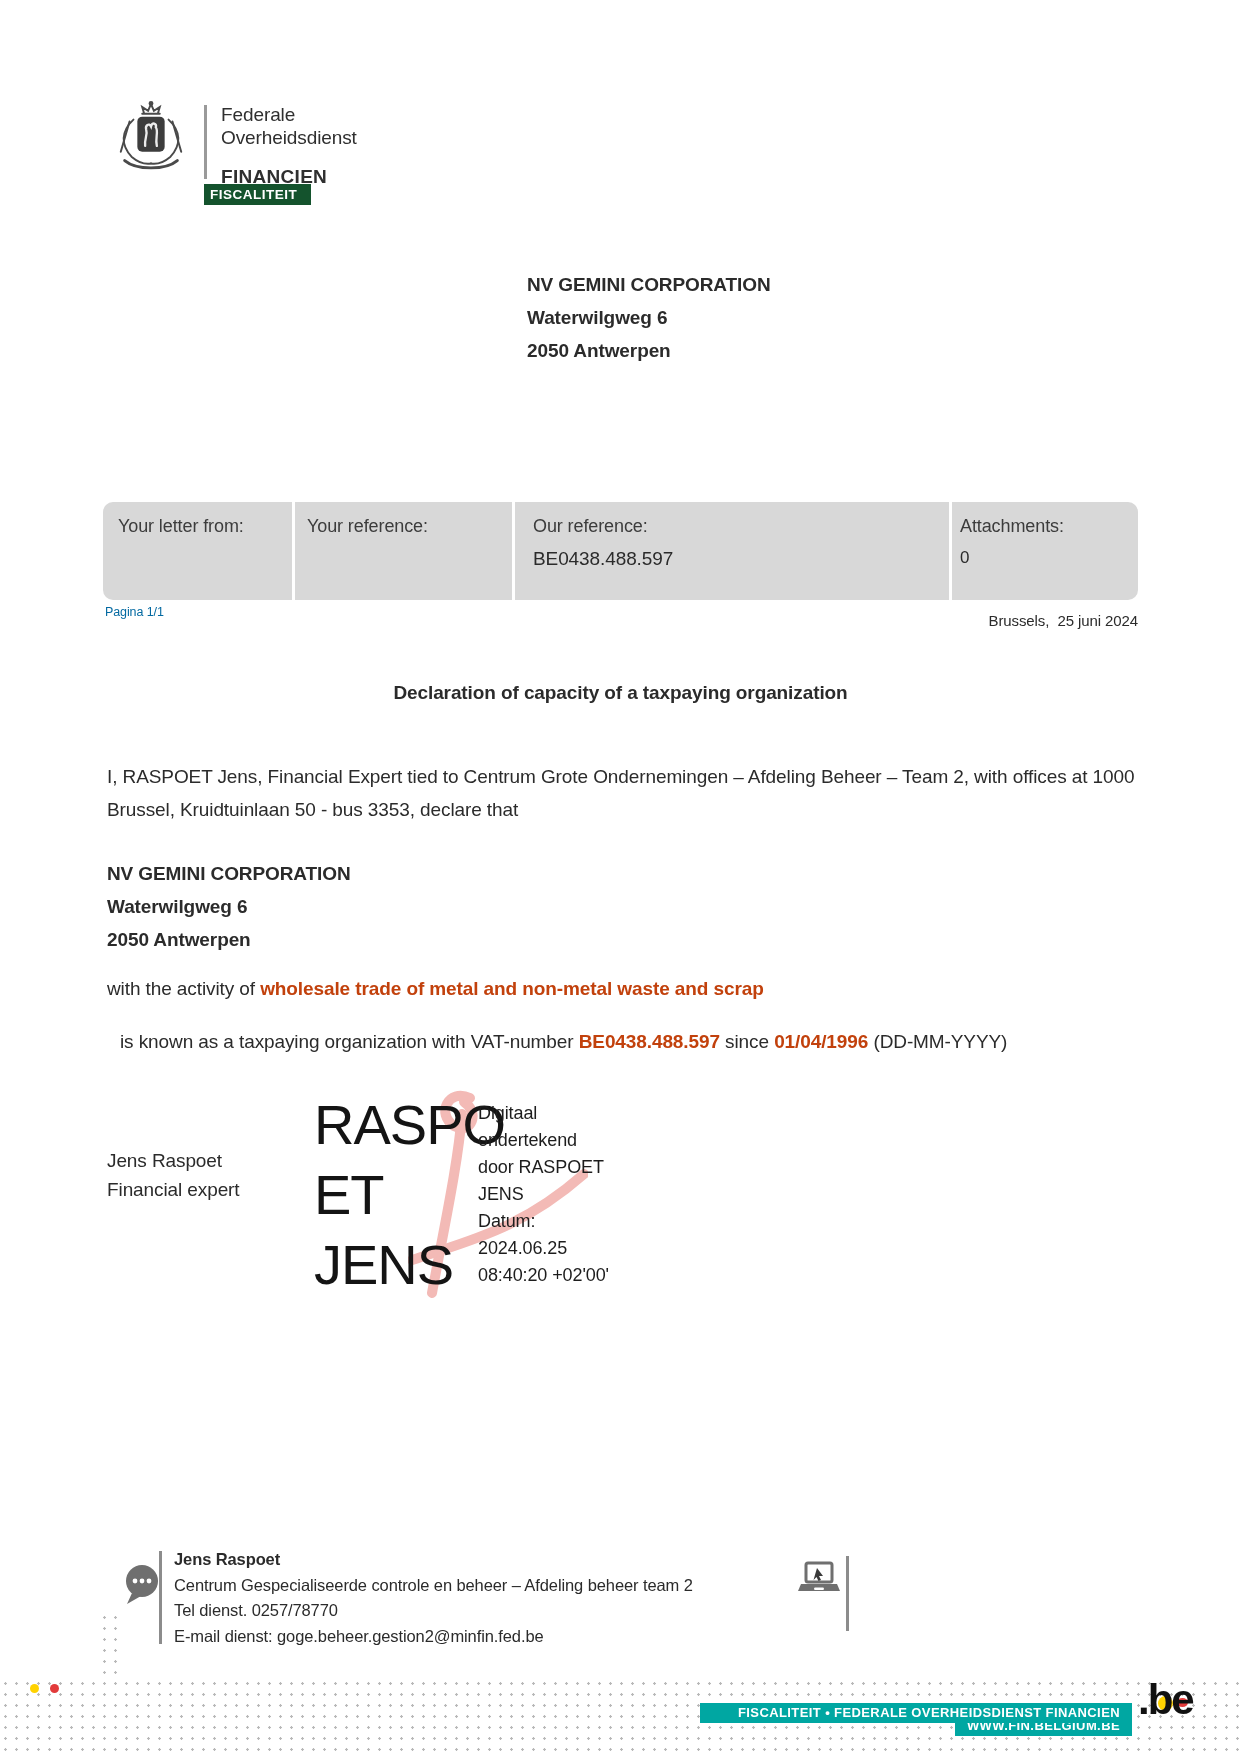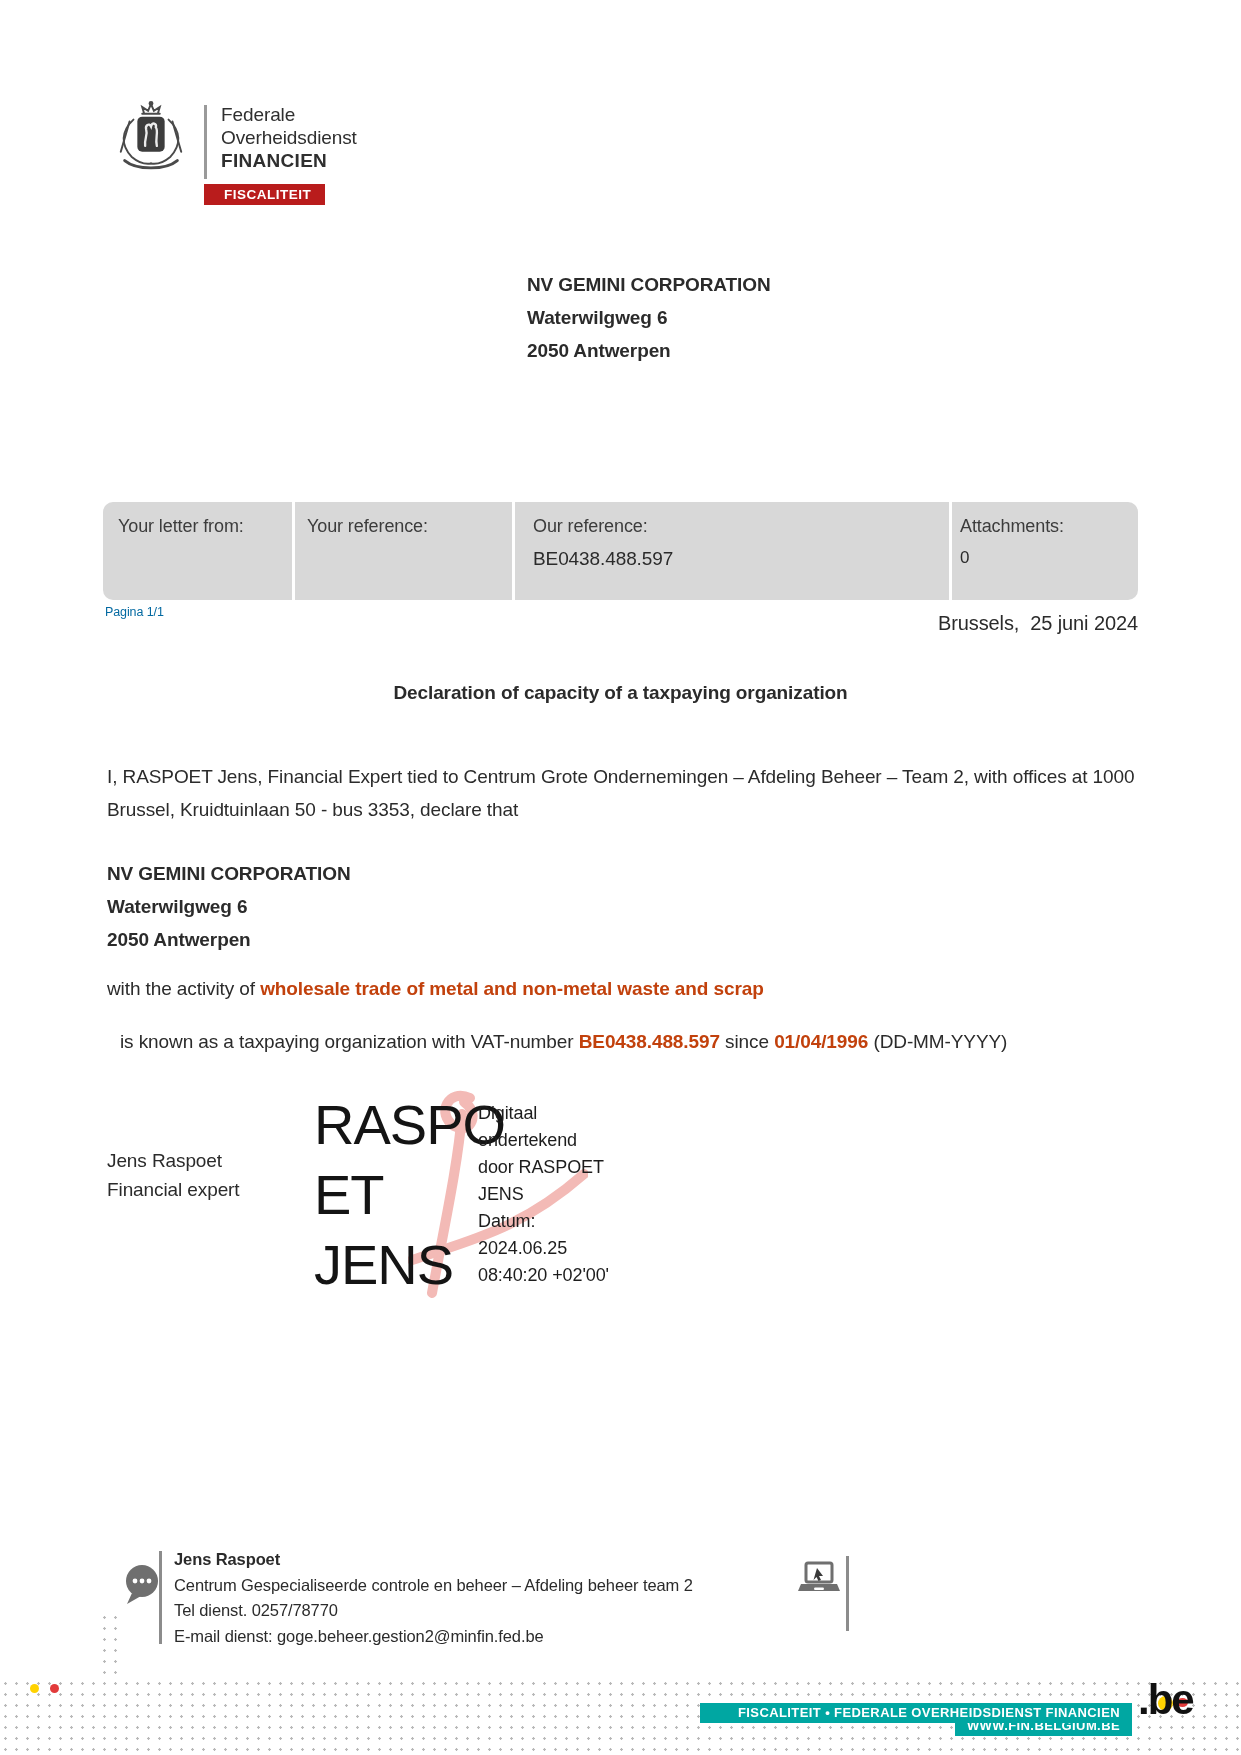--- a/index.html
+++ b/index.html
@@ -4,36 +4,36 @@
 <style>
   * { margin:0; padding:0; box-sizing:border-box; }
   body { background:#e8e8e8; font-family:"Liberation Sans", sans-serif; }
   .page { position:relative; width:1241px; height:1755px; background:#ffffff; margin:0 auto;
           color:#2b2b2b; letter-spacing:-0.1px; overflow:hidden; }
   .abs { position:absolute; }
 
   
   .logo-divider { width:3px; height:74px; background:#9a9a9a; }
   .org-name { font-size:19px; line-height:23px; color:#2f2f2f; }
-  .org-name .bold { font-weight:bold; letter-spacing:0.3px; }
-  .badge { background:#b91c1c; color:#ffffff; font-size:13.5px; font-weight:bold;
-           letter-spacing:0.5px; padding:3px 14px 3px 20px; display:inline-block; }
+  .org-name .bold { font-weight:bold; letter-spacing:0.3px;margin-top:16px; }
+  .badge { background:#14532d; color:#ffffff; font-size:13.5px; font-weight:bold;
+           letter-spacing:0.5px; padding:3px 14px 3px 6px; display:inline-block; }
 
   
   .sender { font-size:14.5px; font-style:italic; color:#8c8c8c; line-height:17px; }
   .recipient div { font-size:19px; font-weight:bold; line-height:33px; }
 
   
   .refbar { left:103px; top:502px; width:1035px; height:98px; background:#d8d8d8; border-radius:10px; }
   .refbar .vdiv { position:absolute; top:0; width:3px; height:98px; background:#ffffff; }
   .refbar .lbl { position:absolute; top:14px; font-size:18px; color:#3c3c3c; }
   .refbar .val { position:absolute; top:46px; font-size:19px; color:#2b2b2b; }
 
   .small-page { font-size:12.5px; color:#0369a1; }
-  .dateline { font-size:20px; white-space:pre; }
+  .dateline { font-size:15px; white-space:pre; }
 
   .doc-title { left:0; width:1241px; text-align:center; font-size:19px; font-weight:bold; }
 
   .body-text { font-size:19px; line-height:33px; color:#2b2b2b; }
   .company div { font-size:19px; font-weight:bold; line-height:33px; }
   b { color:#c2410c; }
 
   
   .signer { font-size:19px; line-height:29px; }
   .stamp { font-size:56px; line-height:70px; color:#141414; letter-spacing:-1px; }

